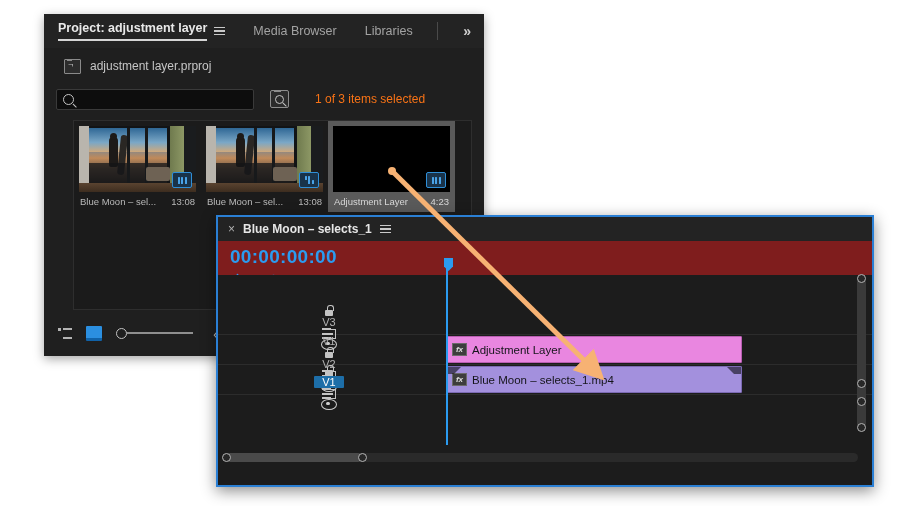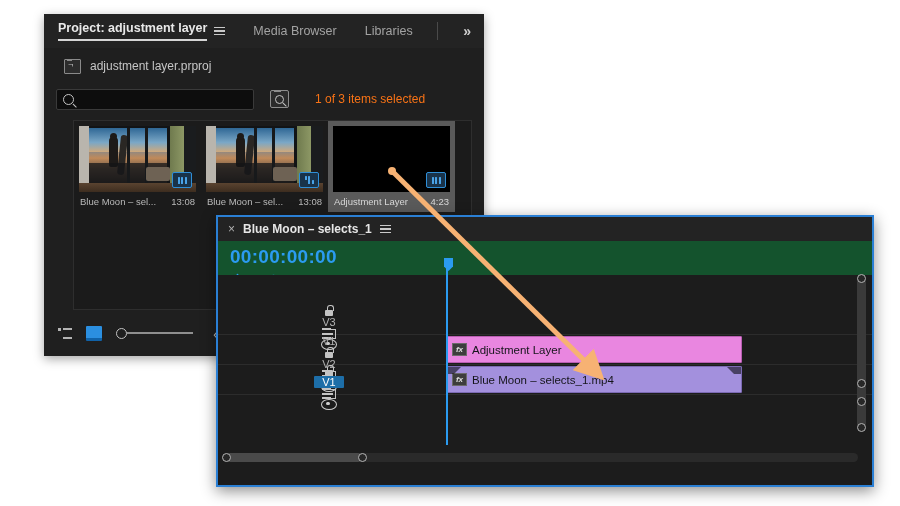--- a/index.html
+++ b/index.html
@@ -132,21 +132,21 @@
 
   
   #timeline-panel{
     position:absolute;left:216px;top:215px;width:658px;height:272px;
     background:#1c1c1c;border:2px solid #2a7fd4;box-sizing:border-box;
     box-shadow:0 4px 14px rgba(0,0,0,.45);
   }
   #tl-tabbar{height:24px;display:flex;align-items:center;gap:8px;padding:0 0 0 10px;background:#232323;}
   #tl-close{color:#b0b0b0;font-size:12px;line-height:1;}
   #tl-seqname{color:#e6e6e6;font-size:12px;font-weight:bold;}
-  #tl-head{height:58px;position:relative;background:#14532d;}
+  #tl-head{height:58px;position:relative;background:#7f1d1d;}
   #tl-timecode{
     position:absolute;left:12px;top:5px;color:#2b9bf0;font-size:19px;font-weight:bold;
     letter-spacing:.3px;font-family:"Liberation Sans", sans-serif;
   }
   #tl-tools{position:absolute;left:11px;top:32px;display:flex;align-items:center;gap:19px;}
   .tool{width:17px;height:17px;position:relative;flex:none;}
 
   #tl-ruler{
     position:absolute;left:222px;top:26px;right:0;height:32px;overflow:hidden;
   }

